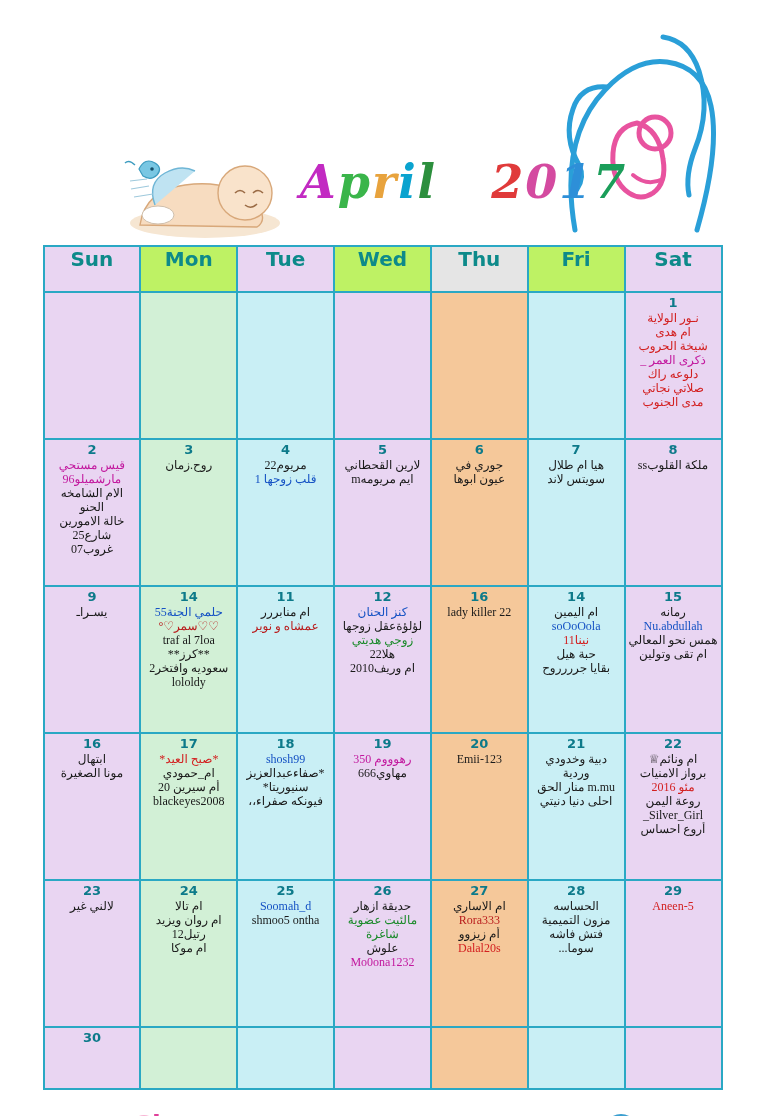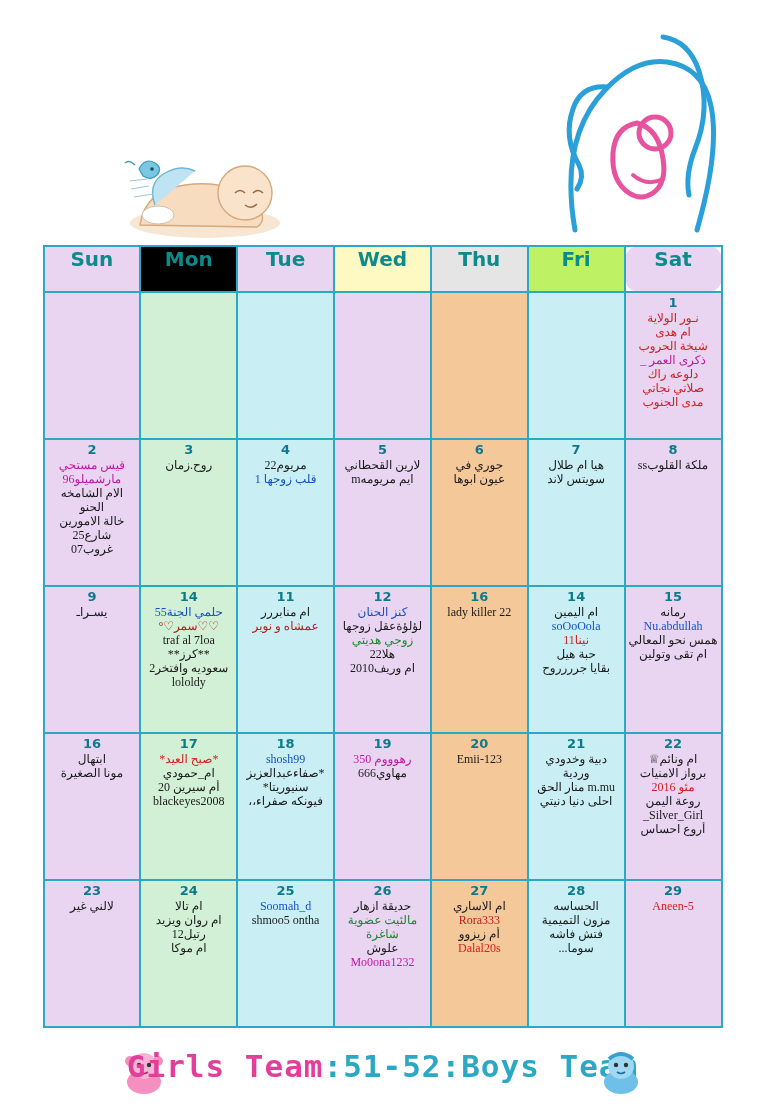--- a/index.html
+++ b/index.html
@@ -78,26 +78,26 @@
   }
   .dow {
     height: 44px;
     font-family: "DejaVu Sans", sans-serif;
     font-size: 20px;
     font-weight: bold;
     text-align: center;
     vertical-align: middle;
   }
   .dow-sun { background: #e9d5f2; color: #0d8a8a; }
-  .dow-mon { background: #000000; color: #0d8a8a; }
+  .dow-mon { background: #bef264; color: #0d8a8a; }
   .dow-tue { background: #e9d5f2; color: #0d8a8a; }
-  .dow-wed { background: #fef9c3; color: #0d8a8a; }
+  .dow-wed { background: #bef264; color: #0d8a8a; }
   .dow-thu { background: #e5e5e5; color: #0d8a8a; }
   .dow-fri { background: #bef264; color: #0d8a8a; }
-  .dow-sat { background: #e9d5f2; color: #0d8a8a; border-radius: 14px; }
+  .dow-sat { background: #e9d5f2; color: #0d8a8a; }
 
   .cell {
     height: 145px;
     position: relative;
   }
   .cell.small { height: 60px; }
   .col-0 { background: #e9d5f2; }
   .col-1 { background: #d2f0d6; }
   .col-2 { background: #c9eff5; }
   .col-3 { background: #e9d5f2; }
@@ -194,20 +194,25 @@
 
     <svg class="mother-art" viewBox="0 0 175 215">
       <path d="M30 205 q-16 -92 30 -140 q30 -32 62 -28 q36 5 44 44 q9 44 -14 124" fill="none" stroke="#2a9fd8" stroke-width="5" stroke-linecap="round"></path>
       <path d="M62 62 q-26 -2 -34 22 q-10 28 6 56 q6 12 -2 24" fill="none" stroke="#2a9fd8" stroke-width="5" stroke-linecap="round"></path>
       <path d="M118 12 q26 4 36 34 q12 38 -4 78 q-10 26 -6 46" fill="none" stroke="#2a9fd8" stroke-width="5" stroke-linecap="round"></path>
       <path d="M92 98 q-22 4 -24 30 q-2 28 16 40 q12 8 24 0 q14 -10 10 -34 q-4 -30 -26 -36 z" fill="none" stroke="#e8539f" stroke-width="5" stroke-linecap="round"></path>
       <circle cx="110" cy="108" r="16" fill="none" stroke="#e8539f" stroke-width="5"></circle>
       <path d="M88 150 q14 12 30 4" fill="none" stroke="#e8539f" stroke-width="4" stroke-linecap="round"></path>
     </svg>
 
+    <div class="title">
+      <span class="c1">A</span><span class="c2">p</span><span class="c3">r</span><span class="c4">i</span><span class="c5">l</span>
+      <span>&nbsp;</span>
+      <span class="c6">2</span><span class="c7">0</span><span class="c8">1</span><span class="c9">7</span>
+    </div>
   </div>
 
   <table class="calendar">
     <thead>
       <tr>
         <th class="dow dow-sun">Sun</th>
         <th class="dow dow-mon">Mon</th>
         <th class="dow dow-tue">Tue</th>
         <th class="dow dow-wed">Wed</th>
         <th class="dow dow-thu">Thu</th>
@@ -474,20 +479,43 @@
               <div class="n-dark">سوما...</div>
             </div>
           </td>
           <td class="cell col-6">
             <div class="daynum">29</div>
             <div class="names">
               <div class="n-red">Aneen-5</div>
             </div>
           </td>
         </tr>
+        <tr>
+          <td class="cell col-0 small">
+            <div class="daynum">30</div>
+          </td>
+          <td class="cell col-1 small">
+            <div class="daynum"></div>
+          </td>
+          <td class="cell col-2 small">
+            <div class="daynum"></div>
+          </td>
+          <td class="cell col-3 small">
+            <div class="daynum"></div>
+          </td>
+          <td class="cell col-4 small">
+            <div class="daynum"></div>
+          </td>
+          <td class="cell col-5 small">
+            <div class="daynum"></div>
+          </td>
+          <td class="cell col-6 small">
+            <div class="daynum"></div>
+          </td>
+        </tr>
       </tbody>
   </table>
 
   <div class="footer">
     <svg class="girl-icon" viewBox="0 0 44 46">
       <ellipse cx="22" cy="34" rx="17" ry="12" fill="#f48fc0"></ellipse>
       <circle cx="22" cy="18" r="13" fill="#f8b4d4"></circle>
       <circle cx="17" cy="17" r="2.2" fill="#333"></circle>
       <circle cx="27" cy="17" r="2.2" fill="#333"></circle>
       <path d="M18 24 q4 3 8 0" fill="none" stroke="#b3326e" stroke-width="1.6"></path>

